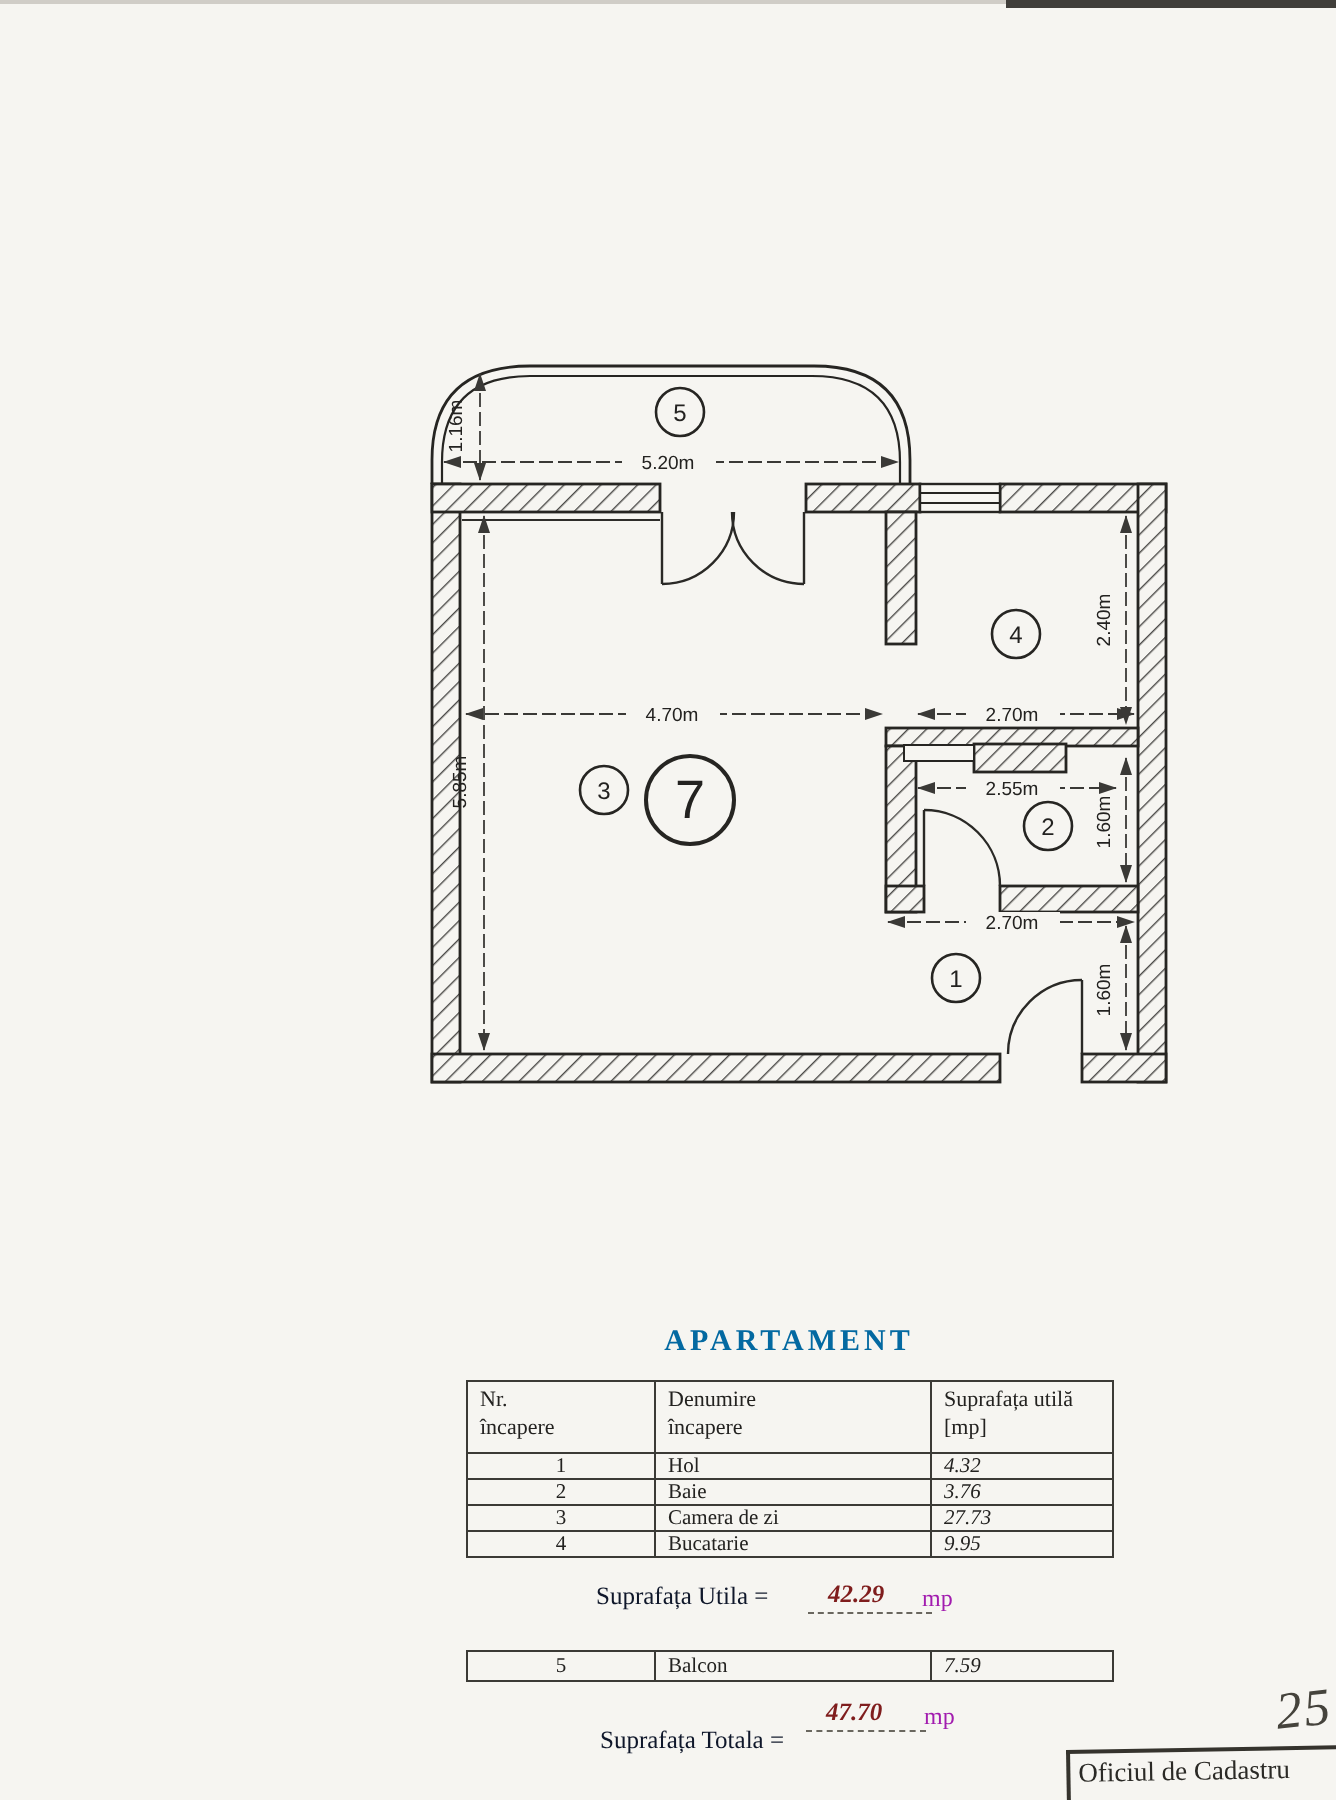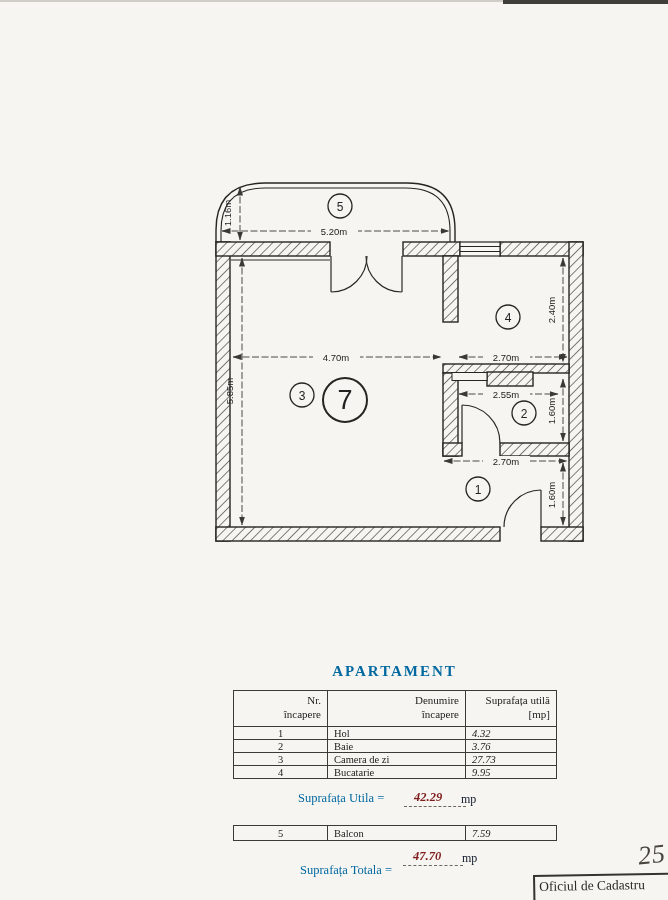--- a/index.html
+++ b/index.html
@@ -9,37 +9,37 @@
     background:#f6f5f1;color:#2b2a28;
   }
   
   .edge-faint{position:absolute;left:0;top:0;width:668px;height:1.5px;background:#c9c6c0;opacity:.85;}
   .edge-dark{position:absolute;left:503px;top:0;width:165px;height:3.5px;background:#403e3a;}
   
   #plan{position:absolute;left:0;top:0;}
   
   .tbl{position:absolute;border-collapse:collapse;table-layout:fixed;background:transparent;}
   .tbl td{border:1.3px solid #3b3a36;padding:0 6px;font-size:10.5px;color:#232220;overflow:hidden;white-space:nowrap;}
-  .tbl .hd{font-size:11px;text-align:right;line-height:1.3;padding-top:2px;vertical-align:top;}
+  .tbl .hd{font-size:11px;text-align:left;line-height:1.3;padding-top:2px;vertical-align:top;}
   .c-nr{text-align:center;}
   .c-name{}
   .c-area{font-style:italic;}
   #main-table{left:233px;top:690px;width:323px;}
   #main-table tr.hrow{height:36px;}
   #main-table tr.drow{height:13px;}
   #balcony-table{left:233px;top:825px;width:323px;}
   #balcony-table tr{height:15px;}
   #table-title{
     position:absolute;left:233px;top:663px;width:323px;text-align:center;
     font-size:15px;font-weight:bold;letter-spacing:2px;color:#0369a1;
   }
-  .sum-label{position:absolute;font-size:12.5px;color:#0369a1;}
+  .sum-label{position:absolute;font-size:12.5px;color:#0f172a;}
   .sum-value{position:absolute;font-size:12.5px;font-style:italic;font-weight:bold;color:#7f1d1d;}
   .sum-underline{position:absolute;border-bottom:1.6px dashed #6a675f;height:0;}
-  .sum-unit{position:absolute;font-size:12px;color:#0f172a;}
+  .sum-unit{position:absolute;font-size:12px;color:#a21caf;}
   #handwritten{
     position:absolute;left:638px;top:840px;font-size:26px;font-style:italic;
     color:#45433c;transform:rotate(-6deg);letter-spacing:1px;white-space:nowrap;
   }
   #stamp{
     position:absolute;left:533px;top:875px;width:190px;height:34px;
     border-top:2px solid #35332d;border-left:2px solid #35332d;
     transform:rotate(-1deg);transform-origin:left top;
     font-size:13.5px;color:#2b2a26;padding:2px 0 0 4px;white-space:nowrap;
   }

